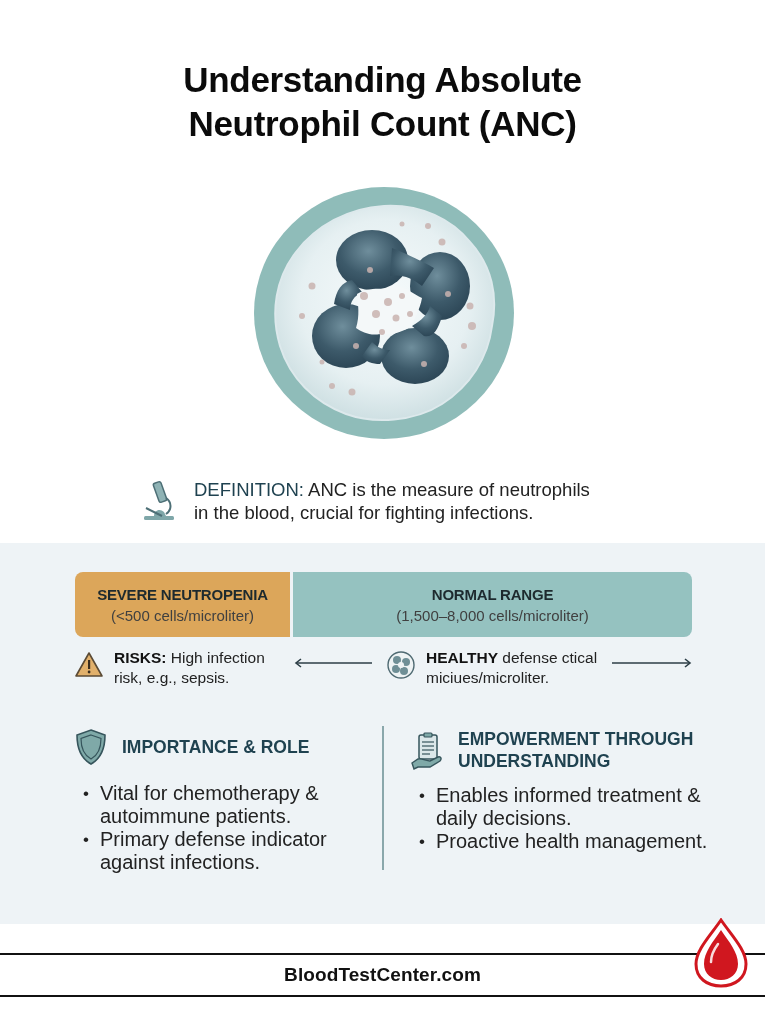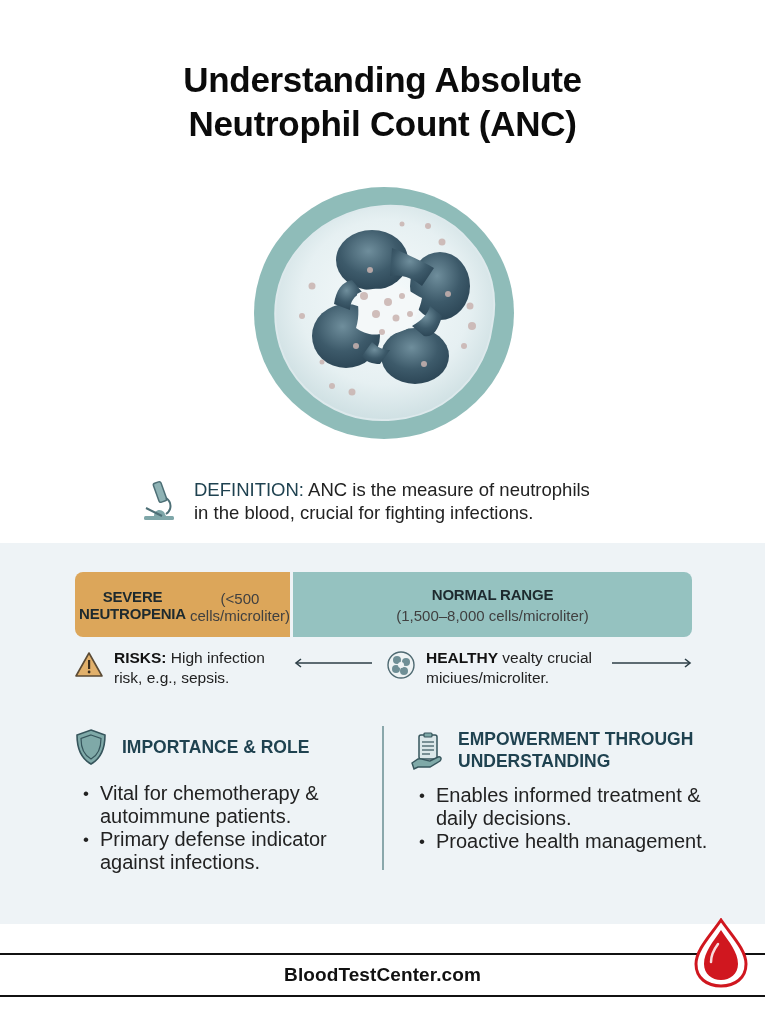--- a/index.html
+++ b/index.html
@@ -29,21 +29,21 @@
 
   .band {
     position: absolute; left: 0; top: 543px; width: 765px; height: 381px;
     background: #eef3f6;
   }
   .range-bar {
     position: absolute; left: 75px; top: 572px; width: 617px; height: 65px;
     display: flex; border-radius: 8px; overflow: hidden;
   }
   .seg-severe {
-    width: 215px; background: #dca65a; display: flex; 
+    width: 215px; background: #dca65a; display: flex; flex-direction: column;
     align-items: center; justify-content: center; text-align: center;
   }
   .seg-normal {
     flex: 1; background: #95c2c0; margin-left: 3px; display: flex; flex-direction: column;
     align-items: center; justify-content: center; text-align: left;
   }
   .seg-title { font-weight: 700; font-size: 15px; color: #1d2a2e; letter-spacing: -0.2px; }
   .seg-sub { font-size: 15px; color: #404040; margin-top: 4px; }
 
   .risk-row {
@@ -196,21 +196,21 @@
       <svg width="30" height="30" viewBox="0 0 30 30">
         <circle cx="15" cy="15" r="13" fill="#eef3f4" stroke="#4f6a72" stroke-width="1.4"></circle>
         <circle cx="11" cy="10" r="4" fill="#6f8f96"></circle>
           <circle cx="20" cy="12" r="4" fill="#6f8f96"></circle>
         <circle cx="10" cy="19" r="4" fill="#6f8f96"></circle>
           <circle cx="18" cy="21" r="4" fill="#6f8f96"></circle>
         <circle cx="15" cy="15" r="3" fill="#eef3f4"></circle>
       </svg>
     </span>
     <div class="txt">
-      <div><span class="lbl">HEALTHY</span><span> vealty crucial</span></div>
+      <div><span class="lbl">HEALTHY</span><span> defense ctical</span></div>
       <div>miciues/microliter.</div>
     </div>
   </div>
   <div class="arrow" style="left:536px;top:6px;width:82px;">
     <svg width="82" height="10" viewBox="0 0 82 10">
       <line x1="2" y1="5" x2="80" y2="5" stroke="#2c3e46" stroke-width="1.6"></line>
       <path d="M75 1 L80 5 L75 9" stroke="#2c3e46" stroke-width="1.6" fill="none"></path>
     </svg>
   </div>
 </div>

